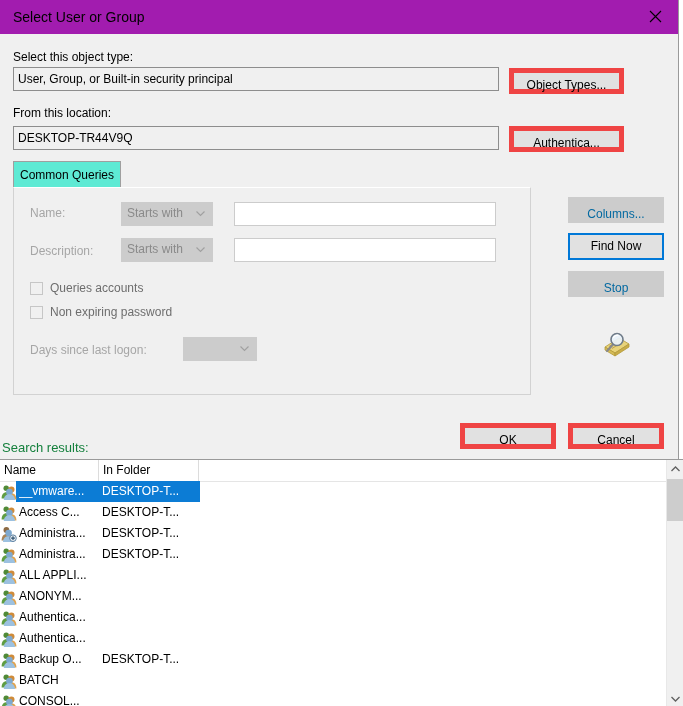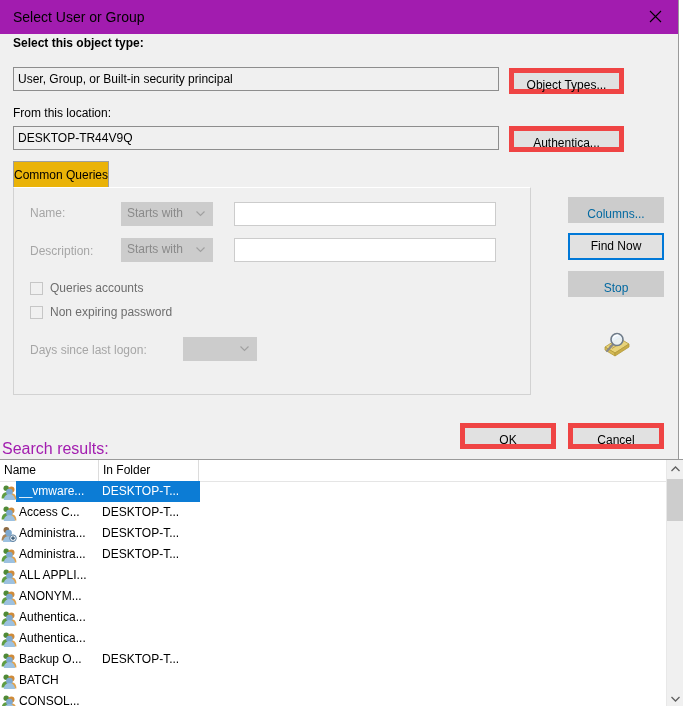--- a/index.html
+++ b/index.html
@@ -112,23 +112,23 @@
     left: 13px;
     top: 161px;
     width: 518px;
     height: 27px;
   }
   #tab-common-queries {
     position: absolute;
     left: 0;
     top: 0;
     height: 27px;
-    padding: 0 0;
-    box-sizing: border-box;
-    background: #eab308;
+    padding: 0 6px;
+    box-sizing: border-box;
+    background: #5eead4;
     border: 1px solid #9f9f9f;
     border-bottom: none;
     line-height: 26px;
     font-size: 12px;
     color: #000000;
     cursor: default;
     white-space: nowrap;
   }
   #tabpanel {
     position: absolute;
@@ -206,22 +206,22 @@
     top: 327px;
     width: 32px;
     height: 32px;
   }
 
   
   #search-results-label {
     position: absolute;
     left: 2px;
     top: 440px;
-    font-size: 16px;
-    color: #a21caf;
+    font-size: 13px;
+    color: #15803d;
   }
   #listview {
     position: absolute;
     left: 0;
     top: 459px;
     width: 683px;
     height: 247px;
     background: #ffffff;
     border-top: 1px solid #9a9a9a;
     box-sizing: border-box;
@@ -357,21 +357,21 @@
     <div id="title-text">Select User or Group</div>
     <div id="close-btn">
       <span>
         <svg width="13" height="13" viewBox="0 0 13 13" aria-hidden="true">
           <path d="M1 1 L12 12 M12 1 L1 12" stroke="#000000" stroke-width="1.1" fill="none"></path>
         </svg>
       </span>
     </div>
   </div>
 
-  <div class="field-label" style="left:13px; top:36px;font-weight:bold;">Select this object type:</div>
+  <div class="field-label" style="left:13px; top:50px;">Select this object type:</div>
   <div class="textbox" style="left:13px; top:67px; width:486px; height:24px;">User, Group, or Built-in security principal</div>
   <div class="btn" style="left:509px; top:68px; width:115px; height:26px;">Object Types...</div>
 
   <div class="field-label" style="left:13px; top:106px;">From this location:</div>
   <div class="textbox" style="left:13px; top:126px; width:486px; height:24px;">DESKTOP-TR44V9Q</div>
   <div class="btn" style="left:509px; top:126px; width:115px; height:26px;">Authentica...</div>
 
   <div id="tabstrip">
     <div id="tab-common-queries">Common Queries</div>
   </div>

